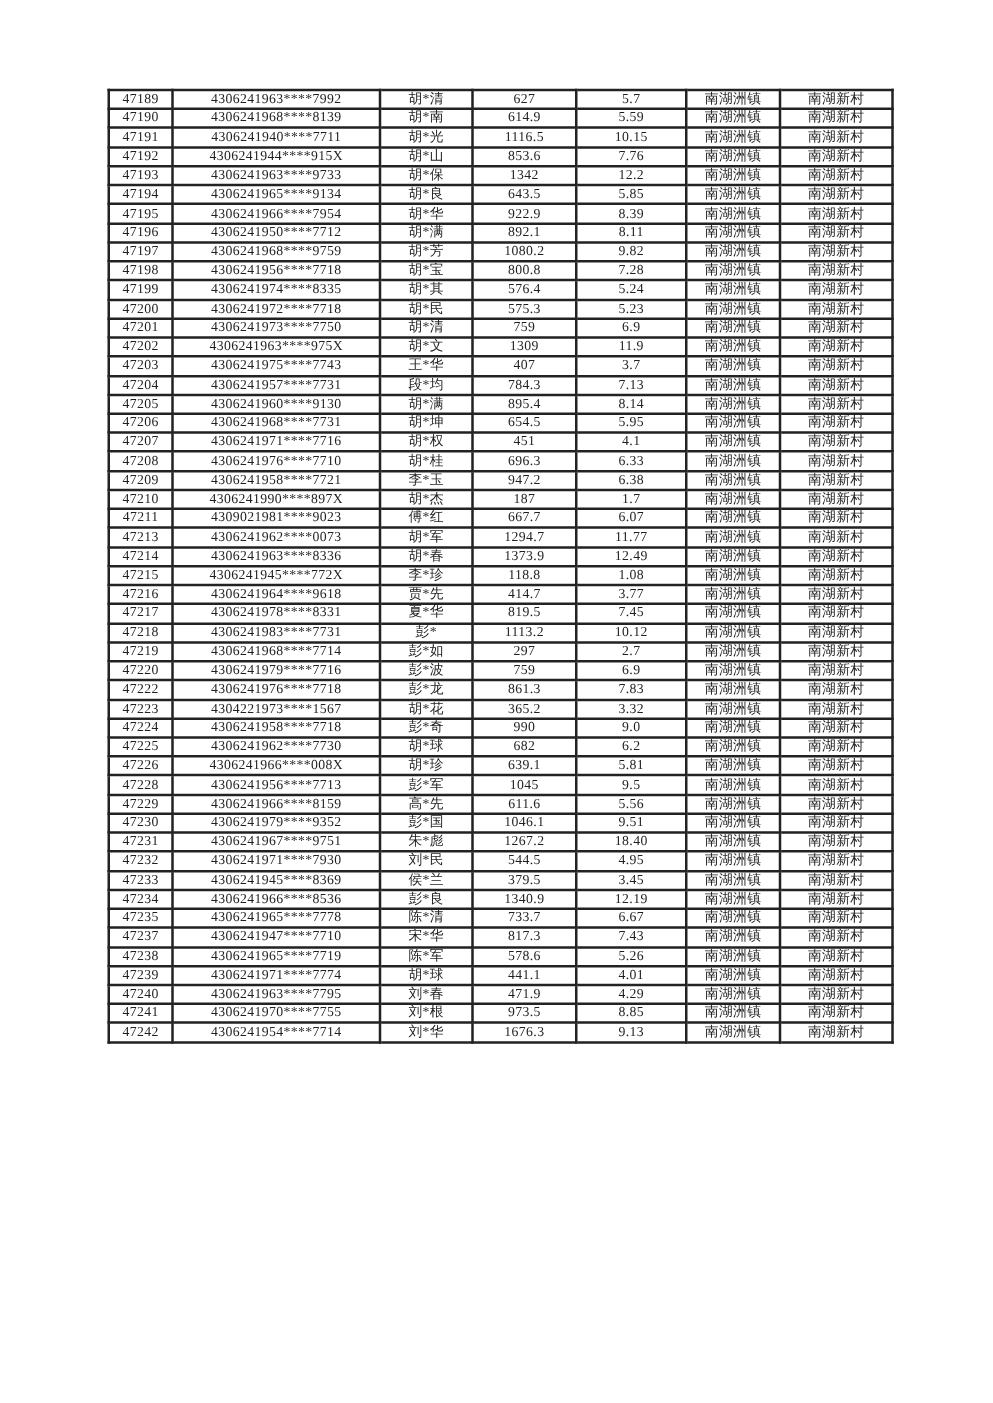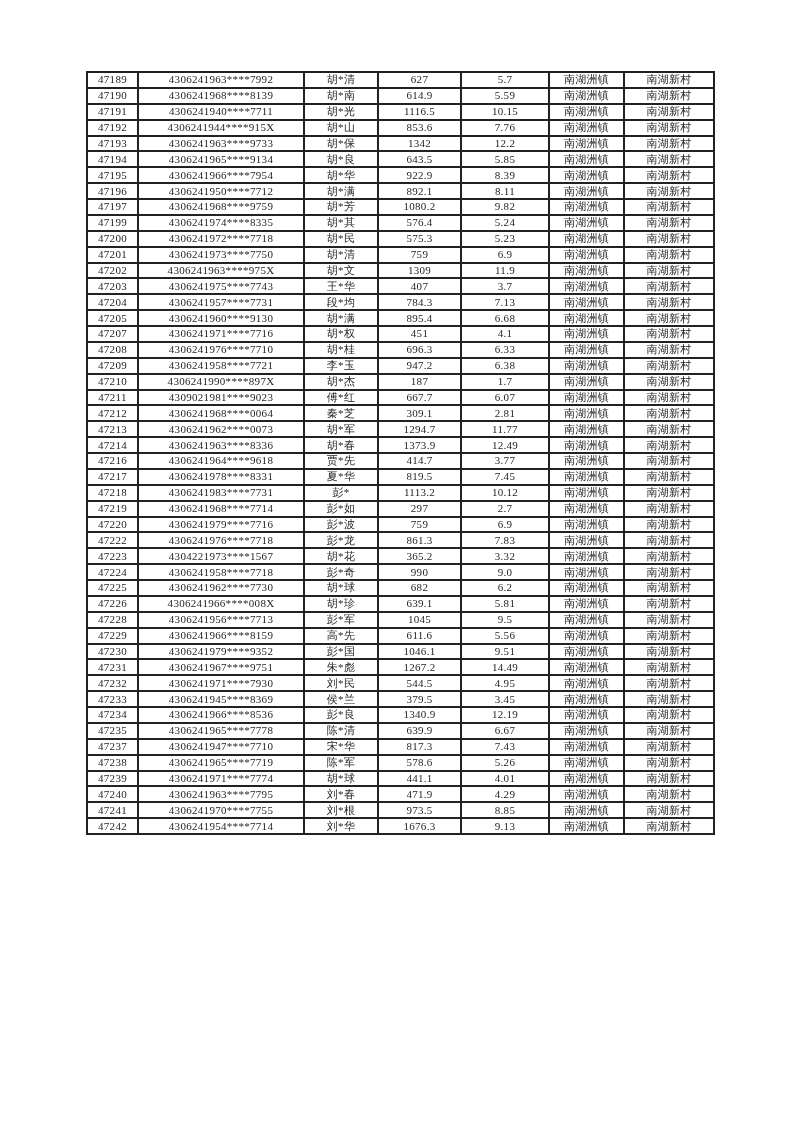--- a/index.html
+++ b/index.html
@@ -137,20 +137,29 @@
         <tr>
     <td>47197</td>
     <td>4306241968****9759</td>
     <td>胡*芳</td>
     <td>1080.2</td>
     <td>9.82</td>
     <td>南湖洲镇</td>
     <td>南湖新村</td>
   </tr>
         <tr>
+    <td>47198</td>
+    <td>4306241956****7718</td>
+    <td>胡*宝</td>
+    <td>800.8</td>
+    <td>7.28</td>
+    <td>南湖洲镇</td>
+    <td>南湖新村</td>
+  </tr>
+        <tr>
     <td>47199</td>
     <td>4306241974****8335</td>
     <td>胡*其</td>
     <td>576.4</td>
     <td>5.24</td>
     <td>南湖洲镇</td>
     <td>南湖新村</td>
   </tr>
         <tr>
     <td>47200</td>
@@ -195,21 +204,30 @@
     <td>784.3</td>
     <td>7.13</td>
     <td>南湖洲镇</td>
     <td>南湖新村</td>
   </tr>
         <tr>
     <td>47205</td>
     <td>4306241960****9130</td>
     <td>胡*满</td>
     <td>895.4</td>
-    <td>6.68</td>
+    <td>8.14</td>
+    <td>南湖洲镇</td>
+    <td>南湖新村</td>
+  </tr>
+        <tr>
+    <td>47206</td>
+    <td>4306241968****7731</td>
+    <td>胡*坤</td>
+    <td>654.5</td>
+    <td>5.95</td>
     <td>南湖洲镇</td>
     <td>南湖新村</td>
   </tr>
         <tr>
     <td>47207</td>
     <td>4306241971****7716</td>
     <td>胡*权</td>
     <td>451</td>
     <td>4.1</td>
     <td>南湖洲镇</td>
@@ -245,47 +263,47 @@
         <tr>
     <td>47211</td>
     <td>4309021981****9023</td>
     <td>傅*红</td>
     <td>667.7</td>
     <td>6.07</td>
     <td>南湖洲镇</td>
     <td>南湖新村</td>
   </tr>
         <tr>
-    <td>47212</td>
-    <td>4306241968****0064</td>
-    <td>秦*芝</td>
-    <td>309.1</td>
-    <td>2.81</td>
-    <td>南湖洲镇</td>
-    <td>南湖新村</td>
-  </tr>
-        <tr>
     <td>47213</td>
     <td>4306241962****0073</td>
     <td>胡*军</td>
     <td>1294.7</td>
     <td>11.77</td>
     <td>南湖洲镇</td>
     <td>南湖新村</td>
   </tr>
         <tr>
     <td>47214</td>
     <td>4306241963****8336</td>
     <td>胡*春</td>
     <td>1373.9</td>
     <td>12.49</td>
     <td>南湖洲镇</td>
     <td>南湖新村</td>
   </tr>
         <tr>
+    <td>47215</td>
+    <td>4306241945****772X</td>
+    <td>李*珍</td>
+    <td>118.8</td>
+    <td>1.08</td>
+    <td>南湖洲镇</td>
+    <td>南湖新村</td>
+  </tr>
+        <tr>
     <td>47216</td>
     <td>4306241964****9618</td>
     <td>贾*先</td>
     <td>414.7</td>
     <td>3.77</td>
     <td>南湖洲镇</td>
     <td>南湖新村</td>
   </tr>
         <tr>
     <td>47217</td>
@@ -393,21 +411,21 @@
     <td>1046.1</td>
     <td>9.51</td>
     <td>南湖洲镇</td>
     <td>南湖新村</td>
   </tr>
         <tr>
     <td>47231</td>
     <td>4306241967****9751</td>
     <td>朱*彪</td>
     <td>1267.2</td>
-    <td>14.49</td>
+    <td>18.40</td>
     <td>南湖洲镇</td>
     <td>南湖新村</td>
   </tr>
         <tr>
     <td>47232</td>
     <td>4306241971****7930</td>
     <td>刘*民</td>
     <td>544.5</td>
     <td>4.95</td>
     <td>南湖洲镇</td>
@@ -428,21 +446,21 @@
     <td>彭*良</td>
     <td>1340.9</td>
     <td>12.19</td>
     <td>南湖洲镇</td>
     <td>南湖新村</td>
   </tr>
         <tr>
     <td>47235</td>
     <td>4306241965****7778</td>
     <td>陈*清</td>
-    <td>639.9</td>
+    <td>733.7</td>
     <td>6.67</td>
     <td>南湖洲镇</td>
     <td>南湖新村</td>
   </tr>
         <tr>
     <td>47237</td>
     <td>4306241947****7710</td>
     <td>宋*华</td>
     <td>817.3</td>
     <td>7.43</td>

